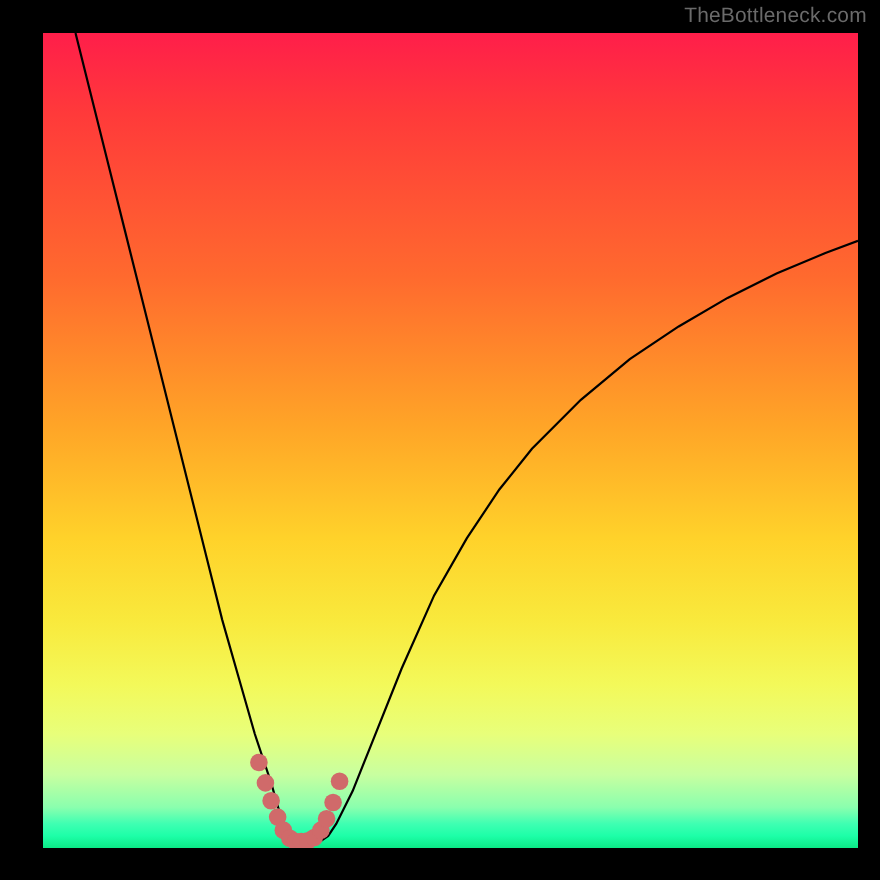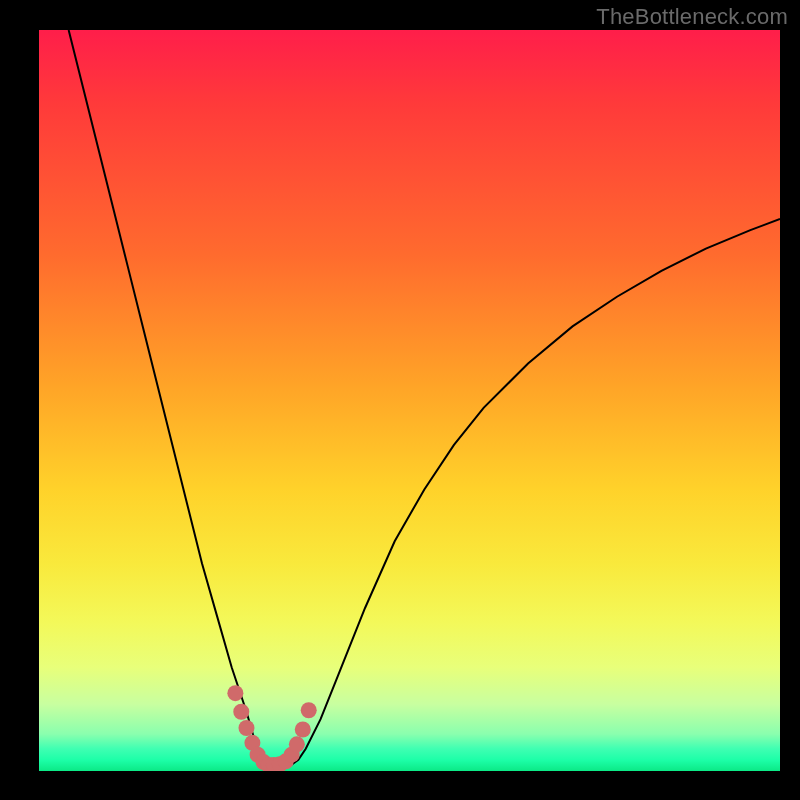--- a/index.html
+++ b/index.html
@@ -48,21 +48,21 @@
       #3fffb2 97%,
       #1dffa8 98.5%,
       #0be986 100%
     );
   }
   .watermark {
     position: absolute;
     top: 4px;
     right: 12px;
     font-family: Arial, Helvetica, sans-serif;
-    font-size: 22px;
+    font-size: 19px;
     color: #6a6a6a;
     letter-spacing: 0.2px;
   }
   svg.curves {
     position: absolute;
     left: 0; top: 0;
     width: 100%; height: 100%;
   }
   .curve {
     fill: none;

